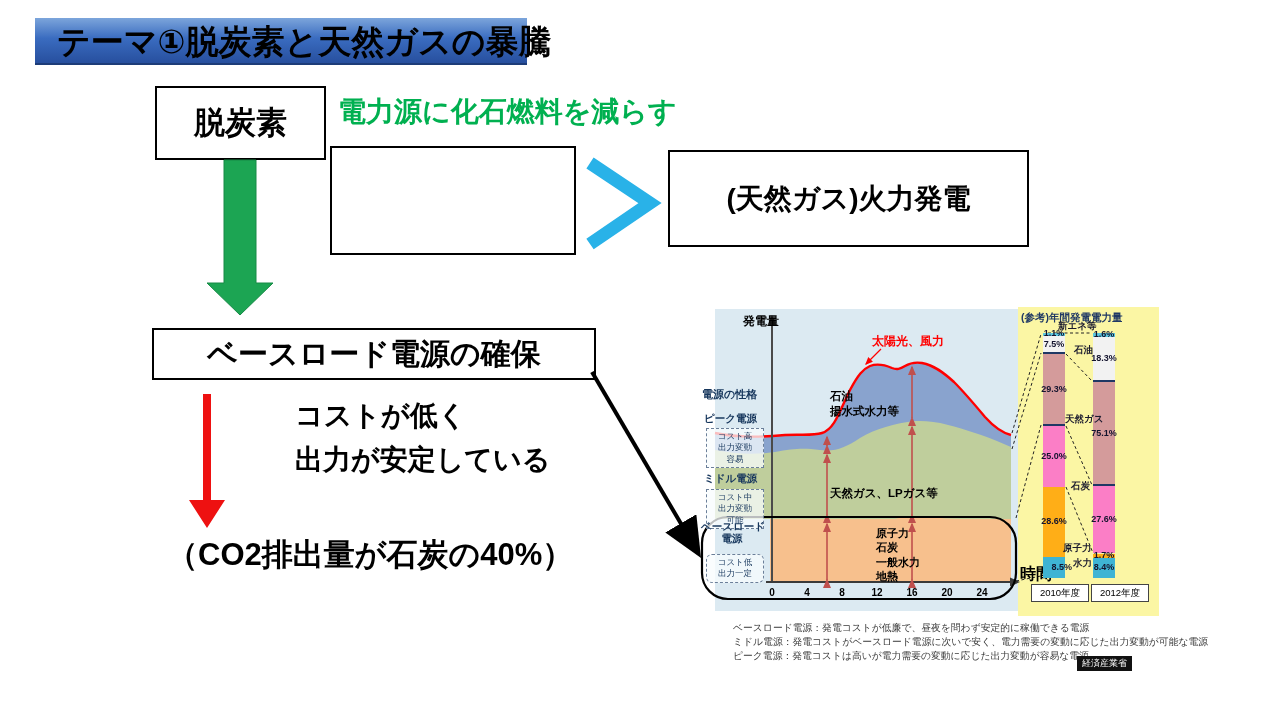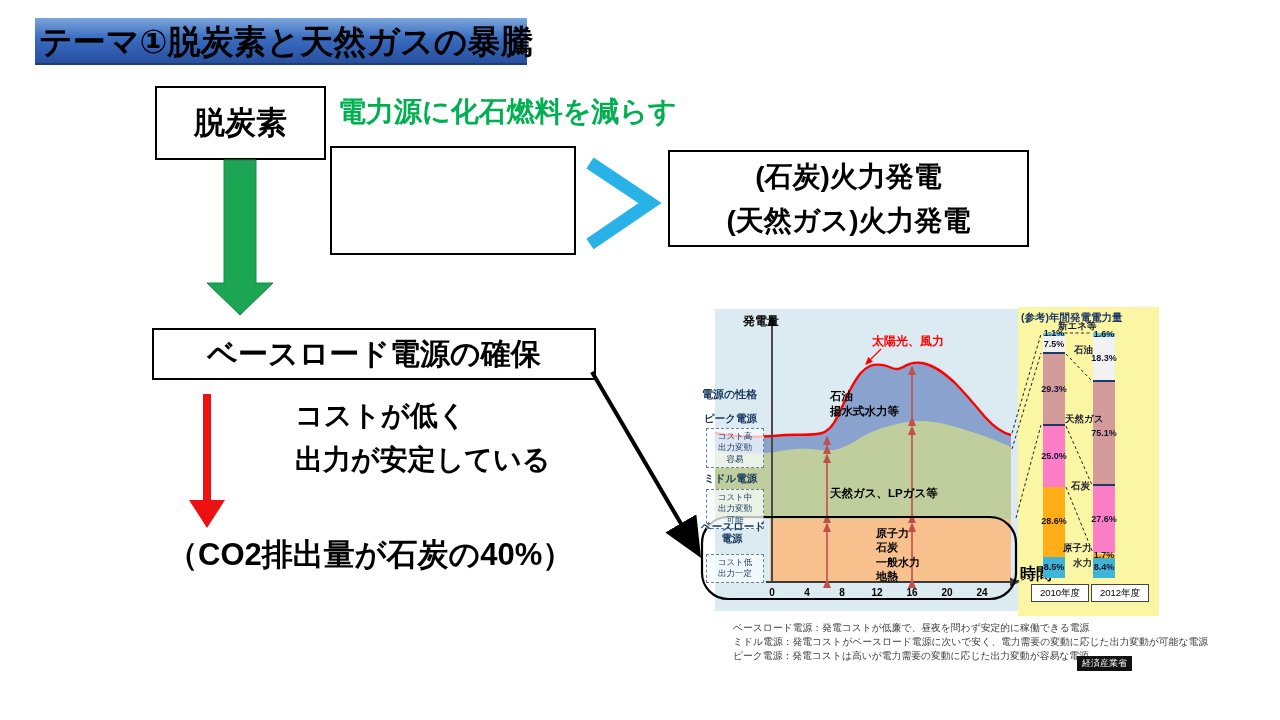--- a/index.html
+++ b/index.html
@@ -9,21 +9,21 @@
   }
   .abs{position:absolute;}
   .nowrap{white-space:nowrap;}
 
   
   .title-bar{
     left:35px;top:18px;width:492px;height:47px;
     background:linear-gradient(180deg,#7ca5db 0%,#3a6cc0 45%,#274f9e 100%);
     border-bottom:2px solid #1d3c78;
     font-size:33px;font-weight:bold;color:#000;
-    line-height:47px;padding-left:4px;box-sizing:border-box;white-space:nowrap;
+    line-height:47px;padding-left:22px;box-sizing:border-box;white-space:nowrap;
     letter-spacing:0px;
   }
 
   
   .fbox{background:#fff;border:2px solid #000;display:flex;flex-direction:column;
         align-items:center;justify-content:center;font-weight:bold;text-align:center;}
   .box-decarbon{left:155px;top:86px;width:167px;height:70px;font-size:31px;}
   .box-renew{left:330px;top:146px;width:242px;height:105px;font-size:32px;line-height:1.45;}
   .box-fossil{left:668px;top:150px;width:357px;height:93px;font-size:28px;line-height:1.55;}
   .box-baseload{left:152px;top:328px;width:440px;height:48px;font-size:30px;border-width:2px;}
@@ -45,21 +45,21 @@
   .c-base{left:176px;top:221px;font-size:11px;font-weight:bold;line-height:1.3;}
   .c-header{left:2px;top:82px;font-size:11px;font-weight:bold;color:#17375d;}
   .c-gtitle{font-size:10.5px;font-weight:bold;color:#17375d;}
   .g-peak{left:4px;top:107px;}
   .g-mid{left:4px;top:167px;}
   .g-base{left:1px;top:215px;width:62px;text-align:center;line-height:1.15;}
   .dashbox{position:absolute;border:1px dashed #6b7f99;background:rgba(248,252,254,.75);
            font-size:8.5px;line-height:1.35;text-align:center;color:#17375d;padding:2px 0;}
   .db-peak{left:6px;top:123px;width:56px;}
   .db-mid{left:6px;top:184px;width:56px;}
-  .db-base{left:6px;top:249px;width:56px;}
+  .db-base{left:6px;top:249px;width:56px;border-radius:6px;}
   .ref-title{left:321px;top:6px;font-size:10.5px;font-weight:bold;color:#1f3864;}
   .cat-label{position:absolute;font-size:9.5px;color:#1a1a2e;font-weight:bold;white-space:nowrap;}
   .seg{position:absolute;box-sizing:border-box;}
   .pct{position:absolute;font-size:9px;font-weight:bold;color:#14142e;width:36px;text-align:center;white-space:nowrap;}
   .year-box{position:absolute;width:56px;height:16px;background:#fff;border:1px solid #444;
             font-size:9.5px;text-align:center;line-height:15px;white-space:nowrap;}
   .tick{position:absolute;font-size:10px;font-weight:bold;width:18px;text-align:center;top:282px;}
   .footnotes{left:33px;top:316px;font-size:9.8px;color:#3a3a3a;line-height:1.42;white-space:nowrap;}
   .src-badge{left:377px;top:351px;background:#111;color:#fff;font-size:9px;padding:1px 5px;}
 </style>
@@ -71,21 +71,20 @@
 <div class="abs fbox box-decarbon">
   <span>脱炭素</span>
 </div>
 
 <div class="abs green-note">電力源に化石燃料を減らす</div>
 
 <div class="abs fbox box-renew">
 </div>
 
 <div class="abs fbox box-fossil">
-  <div class="nowrap">(石炭)火力発電</div>
   <div class="nowrap">(天然ガス)火力発電</div>
 </div>
 
 <div class="abs fbox box-baseload">
   <span>ベースロード電源の確保</span>
 </div>
 
 <div class="abs cost-note">
   <div>コストが低く</div>
   <div>出力が安定している</div>
@@ -194,21 +193,21 @@
       <span class="pct" style="left: 336px; top: 23.3px;">1.1%</span>
       <div class="seg" style="left: 343px; top: 30.695px; width: 22px; height: 18.375px; background: rgb(242, 242, 242); border-bottom: 2px solid rgb(31, 56, 100);"></div>
       <span class="pct" style="left: 336px; top: 33.9px;">7.5%</span>
       <div class="seg" style="left: 343px; top: 49.07px; width: 22px; height: 71.785px; background: rgb(212, 155, 155); border-bottom: 2px solid rgb(31, 56, 100);"></div>
       <span class="pct" style="left: 336px; top: 79px;">29.3%</span>
       <div class="seg" style="left: 343px; top: 120.855px; width: 22px; height: 61.25px; background: rgb(251, 126, 198);"></div>
       <span class="pct" style="left: 336px; top: 145.5px;">25.0%</span>
       <div class="seg" style="left: 343px; top: 182.105px; width: 22px; height: 70.07px; background: rgb(255, 174, 23);"></div>
       <span class="pct" style="left: 336px; top: 211.1px;">28.6%</span>
       <div class="seg" style="left: 343px; top: 252.175px; width: 22px; height: 20.825px; background: rgb(63, 180, 212);"></div>
-      <span class="pct" style="left: 336px; top: 256.6px;">8.5%</span>
+      <span class="pct" style="left: 336px; top: 256.6px; text-align: right;">8.5%</span>
       <div class="year-box" style="left: 331px; top: 279px;">2010年度</div>
       <div class="seg" style="left: 393px; top: 28px; width: 22px; height: 3.92px; background: rgb(91, 198, 222);"></div>
       <span class="pct" style="left: 386px; top: 24px;">1.6%</span>
       <div class="seg" style="left: 393px; top: 31.92px; width: 22px; height: 44.835px; background: rgb(242, 242, 242); border-bottom: 2px solid rgb(31, 56, 100);"></div>
       <span class="pct" style="left: 386px; top: 48.3px;">18.3%</span>
       <div class="seg" style="left: 393px; top: 76.755px; width: 22px; height: 104.125px; background: rgb(212, 155, 155); border-bottom: 2px solid rgb(31, 56, 100);"></div>
       <span class="pct" style="left: 386px; top: 122.8px;">75.1%</span>
       <div class="seg" style="left: 393px; top: 180.88px; width: 22px; height: 67.62px; background: rgb(251, 126, 198);"></div>
       <span class="pct" style="left: 386px; top: 208.7px;">27.6%</span>
       <div class="seg" style="left: 393px; top: 248.5px; width: 22px; height: 4.165px; background: rgb(255, 174, 23);"></div>

